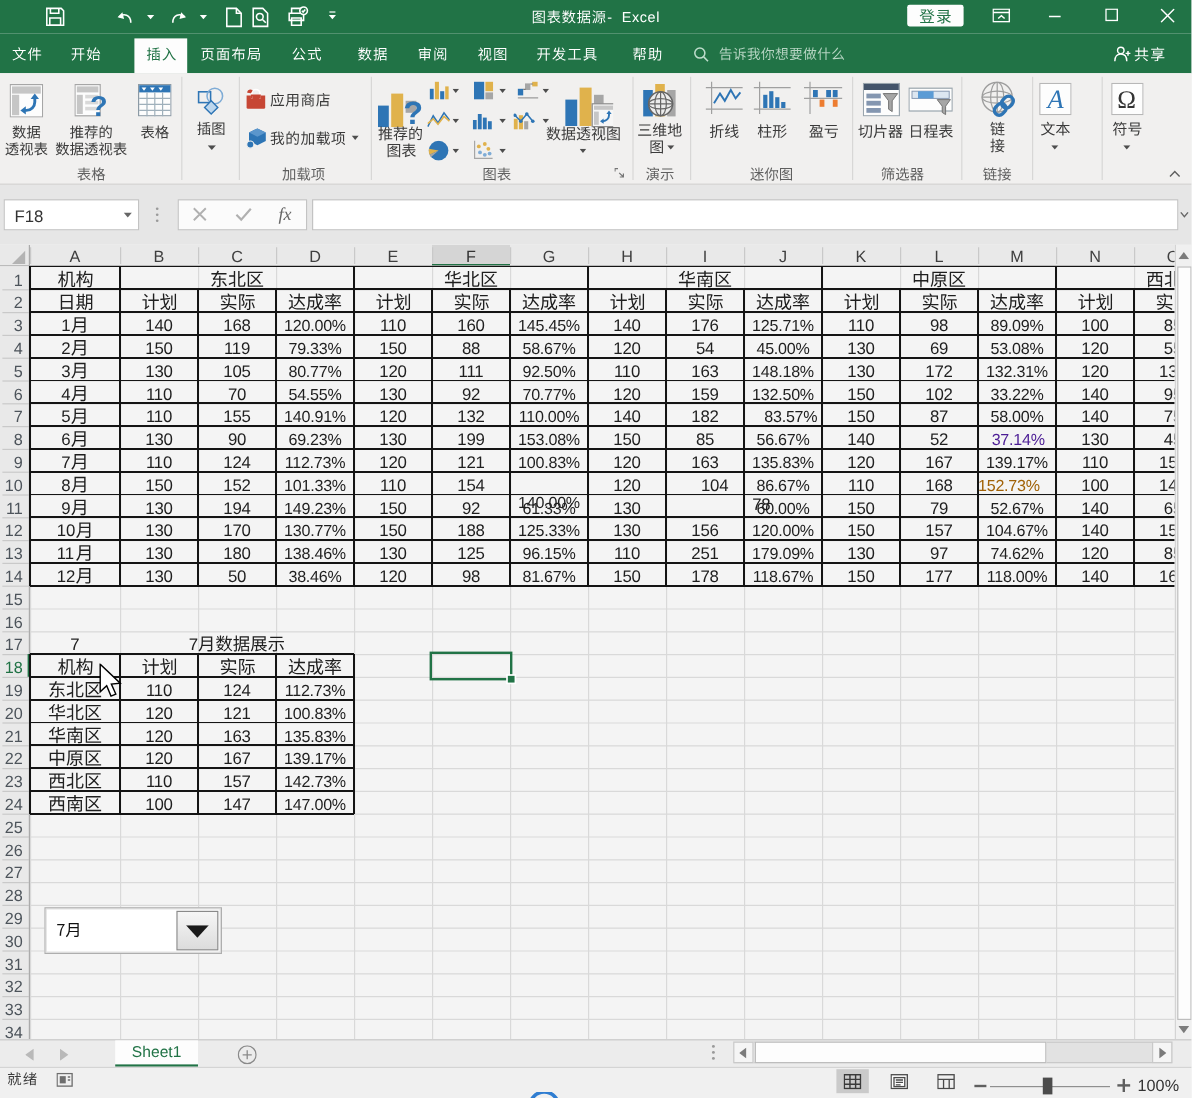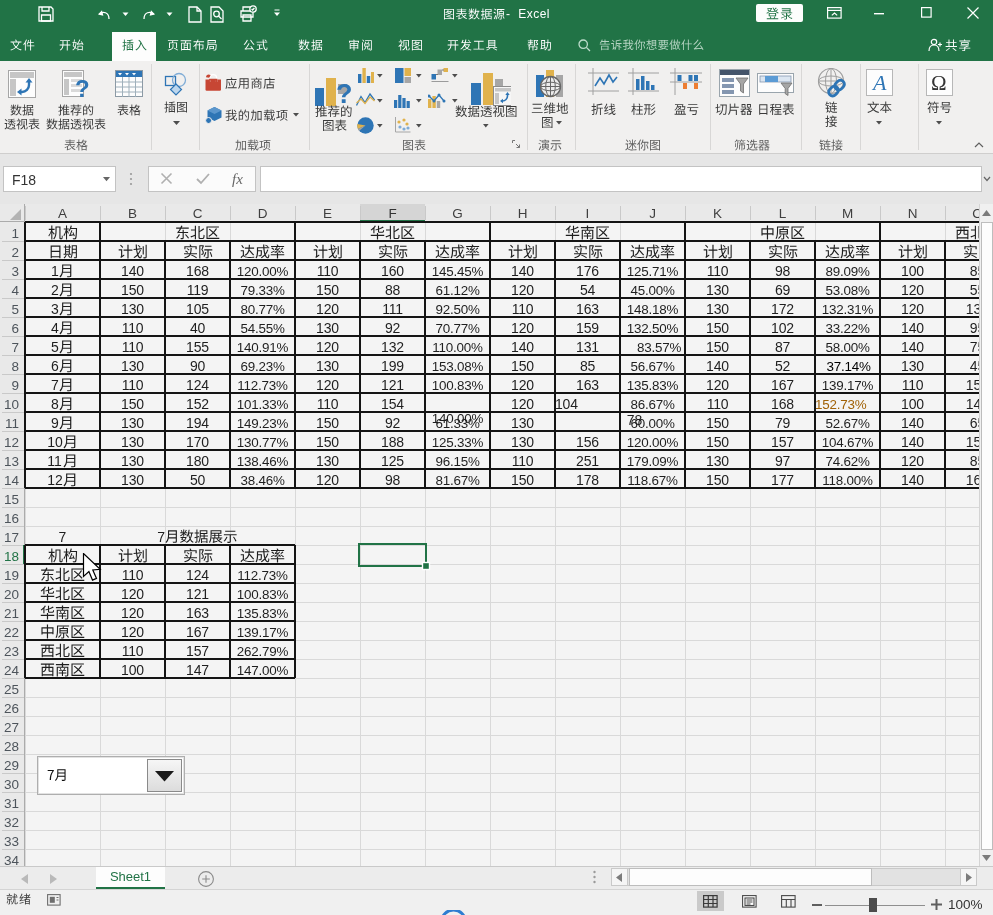--- a/index.html
+++ b/index.html
@@ -1159,21 +1159,21 @@
 <div style="position:absolute;left:100px;top:152.2px;width:65px;text-align:center;font:14px/21.5px 'Liberation Sans';color:#1f1f1f;letter-spacing:-0.2px">130</div>
 <div style="position:absolute;left:100px;top:171.2px;width:65px;text-align:center;font:14px/21.5px 'Liberation Sans';color:#1f1f1f;letter-spacing:-0.2px">110</div>
 <div style="position:absolute;left:100px;top:190.2px;width:65px;text-align:center;font:14px/21.5px 'Liberation Sans';color:#1f1f1f;letter-spacing:-0.2px">150</div>
 <div style="position:absolute;left:100px;top:209.2px;width:65px;text-align:center;font:14px/21.5px 'Liberation Sans';color:#1f1f1f;letter-spacing:-0.2px">130</div>
 <div style="position:absolute;left:100px;top:228.2px;width:65px;text-align:center;font:14px/21.5px 'Liberation Sans';color:#1f1f1f;letter-spacing:-0.2px">130</div>
 <div style="position:absolute;left:100px;top:247.2px;width:65px;text-align:center;font:14px/21.5px 'Liberation Sans';color:#1f1f1f;letter-spacing:-0.2px">130</div>
 <div style="position:absolute;left:100px;top:266.2px;width:65px;text-align:center;font:14px/21.5px 'Liberation Sans';color:#1f1f1f;letter-spacing:-0.2px">130</div>
 <div style="position:absolute;left:165px;top:57.2px;width:65px;text-align:center;font:14px/21.5px 'Liberation Sans';color:#1f1f1f;letter-spacing:-0.2px">168</div>
 <div style="position:absolute;left:165px;top:76.2px;width:65px;text-align:center;font:14px/21.5px 'Liberation Sans';color:#1f1f1f;letter-spacing:-0.2px">119</div>
 <div style="position:absolute;left:165px;top:95.2px;width:65px;text-align:center;font:14px/21.5px 'Liberation Sans';color:#1f1f1f;letter-spacing:-0.2px">105</div>
-<div style="position:absolute;left:165px;top:114.2px;width:65px;text-align:center;font:14px/21.5px 'Liberation Sans';color:#1f1f1f;letter-spacing:-0.2px">40</div>
+<div style="position:absolute;left:165px;top:114.2px;width:65px;text-align:center;font:14px/21.5px 'Liberation Sans';color:#1f1f1f;letter-spacing:-0.2px">70</div>
 <div style="position:absolute;left:165px;top:133.2px;width:65px;text-align:center;font:14px/21.5px 'Liberation Sans';color:#1f1f1f;letter-spacing:-0.2px">155</div>
 <div style="position:absolute;left:165px;top:152.2px;width:65px;text-align:center;font:14px/21.5px 'Liberation Sans';color:#1f1f1f;letter-spacing:-0.2px">90</div>
 <div style="position:absolute;left:165px;top:171.2px;width:65px;text-align:center;font:14px/21.5px 'Liberation Sans';color:#1f1f1f;letter-spacing:-0.2px">124</div>
 <div style="position:absolute;left:165px;top:190.2px;width:65px;text-align:center;font:14px/21.5px 'Liberation Sans';color:#1f1f1f;letter-spacing:-0.2px">152</div>
 <div style="position:absolute;left:165px;top:209.2px;width:65px;text-align:center;font:14px/21.5px 'Liberation Sans';color:#1f1f1f;letter-spacing:-0.2px">194</div>
 <div style="position:absolute;left:165px;top:228.2px;width:65px;text-align:center;font:14px/21.5px 'Liberation Sans';color:#1f1f1f;letter-spacing:-0.2px">170</div>
 <div style="position:absolute;left:165px;top:247.2px;width:65px;text-align:center;font:14px/21.5px 'Liberation Sans';color:#1f1f1f;letter-spacing:-0.2px">180</div>
 <div style="position:absolute;left:165px;top:266.2px;width:65px;text-align:center;font:14px/21.5px 'Liberation Sans';color:#1f1f1f;letter-spacing:-0.2px">50</div>
 <div style="position:absolute;left:230px;top:57.2px;width:65px;text-align:center;font:13.4px/21.5px 'Liberation Sans';color:#1f1f1f;letter-spacing:-0.2px">120.00%</div>
 <div style="position:absolute;left:230px;top:76.2px;width:65px;text-align:center;font:13.4px/21.5px 'Liberation Sans';color:#1f1f1f;letter-spacing:-0.2px">79.33%</div>
@@ -1205,21 +1205,21 @@
 <div style="position:absolute;left:360px;top:114.2px;width:65px;text-align:center;font:14px/21.5px 'Liberation Sans';color:#1f1f1f;letter-spacing:-0.2px">92</div>
 <div style="position:absolute;left:360px;top:133.2px;width:65px;text-align:center;font:14px/21.5px 'Liberation Sans';color:#1f1f1f;letter-spacing:-0.2px">132</div>
 <div style="position:absolute;left:360px;top:152.2px;width:65px;text-align:center;font:14px/21.5px 'Liberation Sans';color:#1f1f1f;letter-spacing:-0.2px">199</div>
 <div style="position:absolute;left:360px;top:171.2px;width:65px;text-align:center;font:14px/21.5px 'Liberation Sans';color:#1f1f1f;letter-spacing:-0.2px">121</div>
 <div style="position:absolute;left:360px;top:190.2px;width:65px;text-align:center;font:14px/21.5px 'Liberation Sans';color:#1f1f1f;letter-spacing:-0.2px">154</div>
 <div style="position:absolute;left:360px;top:209.2px;width:65px;text-align:center;font:14px/21.5px 'Liberation Sans';color:#1f1f1f;letter-spacing:-0.2px">92</div>
 <div style="position:absolute;left:360px;top:228.2px;width:65px;text-align:center;font:14px/21.5px 'Liberation Sans';color:#1f1f1f;letter-spacing:-0.2px">188</div>
 <div style="position:absolute;left:360px;top:247.2px;width:65px;text-align:center;font:14px/21.5px 'Liberation Sans';color:#1f1f1f;letter-spacing:-0.2px">125</div>
 <div style="position:absolute;left:360px;top:266.2px;width:65px;text-align:center;font:14px/21.5px 'Liberation Sans';color:#1f1f1f;letter-spacing:-0.2px">98</div>
 <div style="position:absolute;left:425px;top:57.2px;width:65px;text-align:center;font:13.4px/21.5px 'Liberation Sans';color:#1f1f1f;letter-spacing:-0.2px">145.45%</div>
-<div style="position:absolute;left:425px;top:76.2px;width:65px;text-align:center;font:13.4px/21.5px 'Liberation Sans';color:#1f1f1f;letter-spacing:-0.2px">61.12%</div>
+<div style="position:absolute;left:425px;top:76.2px;width:65px;text-align:center;font:13.4px/21.5px 'Liberation Sans';color:#1f1f1f;letter-spacing:-0.2px">58.67%</div>
 <div style="position:absolute;left:425px;top:95.2px;width:65px;text-align:center;font:13.4px/21.5px 'Liberation Sans';color:#1f1f1f;letter-spacing:-0.2px">92.50%</div>
 <div style="position:absolute;left:425px;top:114.2px;width:65px;text-align:center;font:13.4px/21.5px 'Liberation Sans';color:#1f1f1f;letter-spacing:-0.2px">70.77%</div>
 <div style="position:absolute;left:425px;top:133.2px;width:65px;text-align:center;font:13.4px/21.5px 'Liberation Sans';color:#1f1f1f;letter-spacing:-0.2px">110.00%</div>
 <div style="position:absolute;left:425px;top:152.2px;width:65px;text-align:center;font:13.4px/21.5px 'Liberation Sans';color:#1f1f1f;letter-spacing:-0.2px">153.08%</div>
 <div style="position:absolute;left:425px;top:171.2px;width:65px;text-align:center;font:13.4px/21.5px 'Liberation Sans';color:#1f1f1f;letter-spacing:-0.2px">100.83%</div>
 <div style="position:absolute;left:425px;top:204px;width:65px;text-align:center;font:13.4px/21.5px 'Liberation Sans';color:#1f1f1f;letter-spacing:-0.2px">140.00%</div>
 <div style="position:absolute;left:425px;top:209.2px;width:65px;text-align:center;font:13.4px/21.5px 'Liberation Sans';color:#1f1f1f;letter-spacing:-0.2px">61.33%</div>
 <div style="position:absolute;left:425px;top:228.2px;width:65px;text-align:center;font:13.4px/21.5px 'Liberation Sans';color:#1f1f1f;letter-spacing:-0.2px">125.33%</div>
 <div style="position:absolute;left:425px;top:247.2px;width:65px;text-align:center;font:13.4px/21.5px 'Liberation Sans';color:#1f1f1f;letter-spacing:-0.2px">96.15%</div>
 <div style="position:absolute;left:425px;top:266.2px;width:65px;text-align:center;font:13.4px/21.5px 'Liberation Sans';color:#1f1f1f;letter-spacing:-0.2px">81.67%</div>
@@ -1232,24 +1232,24 @@
 <div style="position:absolute;left:490px;top:171.2px;width:65px;text-align:center;font:14px/21.5px 'Liberation Sans';color:#1f1f1f;letter-spacing:-0.2px">120</div>
 <div style="position:absolute;left:490px;top:190.2px;width:65px;text-align:center;font:14px/21.5px 'Liberation Sans';color:#1f1f1f;letter-spacing:-0.2px">120</div>
 <div style="position:absolute;left:490px;top:209.2px;width:65px;text-align:center;font:14px/21.5px 'Liberation Sans';color:#1f1f1f;letter-spacing:-0.2px">130</div>
 <div style="position:absolute;left:490px;top:228.2px;width:65px;text-align:center;font:14px/21.5px 'Liberation Sans';color:#1f1f1f;letter-spacing:-0.2px">130</div>
 <div style="position:absolute;left:490px;top:247.2px;width:65px;text-align:center;font:14px/21.5px 'Liberation Sans';color:#1f1f1f;letter-spacing:-0.2px">110</div>
 <div style="position:absolute;left:490px;top:266.2px;width:65px;text-align:center;font:14px/21.5px 'Liberation Sans';color:#1f1f1f;letter-spacing:-0.2px">150</div>
 <div style="position:absolute;left:555px;top:57.2px;width:65px;text-align:center;font:14px/21.5px 'Liberation Sans';color:#1f1f1f;letter-spacing:-0.2px">176</div>
 <div style="position:absolute;left:555px;top:76.2px;width:65px;text-align:center;font:14px/21.5px 'Liberation Sans';color:#1f1f1f;letter-spacing:-0.2px">54</div>
 <div style="position:absolute;left:555px;top:95.2px;width:65px;text-align:center;font:14px/21.5px 'Liberation Sans';color:#1f1f1f;letter-spacing:-0.2px">163</div>
 <div style="position:absolute;left:555px;top:114.2px;width:65px;text-align:center;font:14px/21.5px 'Liberation Sans';color:#1f1f1f;letter-spacing:-0.2px">159</div>
-<div style="position:absolute;left:555px;top:133.2px;width:65px;text-align:center;font:14px/21.5px 'Liberation Sans';color:#1f1f1f;letter-spacing:-0.2px">131</div>
+<div style="position:absolute;left:555px;top:133.2px;width:65px;text-align:center;font:14px/21.5px 'Liberation Sans';color:#1f1f1f;letter-spacing:-0.2px">182</div>
 <div style="position:absolute;left:555px;top:152.2px;width:65px;text-align:center;font:14px/21.5px 'Liberation Sans';color:#1f1f1f;letter-spacing:-0.2px">85</div>
 <div style="position:absolute;left:555px;top:171.2px;width:65px;text-align:center;font:14px/21.5px 'Liberation Sans';color:#1f1f1f;letter-spacing:-0.2px">163</div>
-<div style="position:absolute;left:555px;top:190.2px;width:81px;text-align:left;font:14px/21.5px 'Liberation Sans';color:#1f1f1f;letter-spacing:-0.2px">104</div>
+<div style="position:absolute;left:555px;top:190.2px;width:81px;text-align:center;font:14px/21.5px 'Liberation Sans';color:#1f1f1f;letter-spacing:-0.2px">104</div>
 <div style="position:absolute;left:555px;top:206px;width:87px;text-align:right;font:14px/21.5px 'Liberation Sans';color:#1f1f1f;letter-spacing:-0.2px">78</div>
 <div style="position:absolute;left:555px;top:228.2px;width:65px;text-align:center;font:14px/21.5px 'Liberation Sans';color:#1f1f1f;letter-spacing:-0.2px">156</div>
 <div style="position:absolute;left:555px;top:247.2px;width:65px;text-align:center;font:14px/21.5px 'Liberation Sans';color:#1f1f1f;letter-spacing:-0.2px">251</div>
 <div style="position:absolute;left:555px;top:266.2px;width:65px;text-align:center;font:14px/21.5px 'Liberation Sans';color:#1f1f1f;letter-spacing:-0.2px">178</div>
 <div style="position:absolute;left:620px;top:57.2px;width:65px;text-align:center;font:13.4px/21.5px 'Liberation Sans';color:#1f1f1f;letter-spacing:-0.2px">125.71%</div>
 <div style="position:absolute;left:620px;top:76.2px;width:65px;text-align:center;font:13.4px/21.5px 'Liberation Sans';color:#1f1f1f;letter-spacing:-0.2px">45.00%</div>
 <div style="position:absolute;left:620px;top:95.2px;width:65px;text-align:center;font:13.4px/21.5px 'Liberation Sans';color:#1f1f1f;letter-spacing:-0.2px">148.18%</div>
 <div style="position:absolute;left:620px;top:114.2px;width:65px;text-align:center;font:13.4px/21.5px 'Liberation Sans';color:#1f1f1f;letter-spacing:-0.2px">132.50%</div>
 <div style="position:absolute;left:620px;top:133.2px;width:78px;text-align:center;font:13.4px/21.5px 'Liberation Sans';color:#1f1f1f;letter-spacing:-0.2px">83.57%</div>
 <div style="position:absolute;left:620px;top:152.2px;width:65px;text-align:center;font:13.4px/21.5px 'Liberation Sans';color:#1f1f1f;letter-spacing:-0.2px">56.67%</div>
@@ -1281,21 +1281,21 @@
 <div style="position:absolute;left:750px;top:190.2px;width:65px;text-align:center;font:14px/21.5px 'Liberation Sans';color:#1f1f1f;letter-spacing:-0.2px">168</div>
 <div style="position:absolute;left:750px;top:209.2px;width:65px;text-align:center;font:14px/21.5px 'Liberation Sans';color:#1f1f1f;letter-spacing:-0.2px">79</div>
 <div style="position:absolute;left:750px;top:228.2px;width:65px;text-align:center;font:14px/21.5px 'Liberation Sans';color:#1f1f1f;letter-spacing:-0.2px">157</div>
 <div style="position:absolute;left:750px;top:247.2px;width:65px;text-align:center;font:14px/21.5px 'Liberation Sans';color:#1f1f1f;letter-spacing:-0.2px">97</div>
 <div style="position:absolute;left:750px;top:266.2px;width:65px;text-align:center;font:14px/21.5px 'Liberation Sans';color:#1f1f1f;letter-spacing:-0.2px">177</div>
 <div style="position:absolute;left:815px;top:57.2px;width:65px;text-align:center;font:13.4px/21.5px 'Liberation Sans';color:#1f1f1f;letter-spacing:-0.2px">89.09%</div>
 <div style="position:absolute;left:815px;top:76.2px;width:65px;text-align:center;font:13.4px/21.5px 'Liberation Sans';color:#1f1f1f;letter-spacing:-0.2px">53.08%</div>
 <div style="position:absolute;left:815px;top:95.2px;width:65px;text-align:center;font:13.4px/21.5px 'Liberation Sans';color:#1f1f1f;letter-spacing:-0.2px">132.31%</div>
 <div style="position:absolute;left:815px;top:114.2px;width:65px;text-align:center;font:13.4px/21.5px 'Liberation Sans';color:#1f1f1f;letter-spacing:-0.2px">33.22%</div>
 <div style="position:absolute;left:815px;top:133.2px;width:65px;text-align:center;font:13.4px/21.5px 'Liberation Sans';color:#1f1f1f;letter-spacing:-0.2px">58.00%</div>
-<div style="position:absolute;left:815px;top:152.2px;width:67px;text-align:center;font:13.4px/21.5px 'Liberation Sans';color:#000000;letter-spacing:-0.2px">37.14%</div>
+<div style="position:absolute;left:815px;top:152.2px;width:67px;text-align:center;font:13.4px/21.5px 'Liberation Sans';color:#4c1d95;letter-spacing:-0.2px">37.14%</div>
 <div style="position:absolute;left:815px;top:171.2px;width:65px;text-align:center;font:13.4px/21.5px 'Liberation Sans';color:#1f1f1f;letter-spacing:-0.2px">139.17%</div>
 <div style="position:absolute;left:815px;top:190.2px;width:58px;text-align:left;font:13.4px/21.5px 'Liberation Sans';color:#a16207;letter-spacing:-0.2px">152.73%</div>
 <div style="position:absolute;left:815px;top:209.2px;width:65px;text-align:center;font:13.4px/21.5px 'Liberation Sans';color:#1f1f1f;letter-spacing:-0.2px">52.67%</div>
 <div style="position:absolute;left:815px;top:228.2px;width:65px;text-align:center;font:13.4px/21.5px 'Liberation Sans';color:#1f1f1f;letter-spacing:-0.2px">104.67%</div>
 <div style="position:absolute;left:815px;top:247.2px;width:65px;text-align:center;font:13.4px/21.5px 'Liberation Sans';color:#1f1f1f;letter-spacing:-0.2px">74.62%</div>
 <div style="position:absolute;left:815px;top:266.2px;width:65px;text-align:center;font:13.4px/21.5px 'Liberation Sans';color:#1f1f1f;letter-spacing:-0.2px">118.00%</div>
 <div style="position:absolute;left:880px;top:57.2px;width:65px;text-align:center;font:14px/21.5px 'Liberation Sans';color:#1f1f1f;letter-spacing:-0.2px">100</div>
 <div style="position:absolute;left:880px;top:76.2px;width:65px;text-align:center;font:14px/21.5px 'Liberation Sans';color:#1f1f1f;letter-spacing:-0.2px">120</div>
 <div style="position:absolute;left:880px;top:95.2px;width:65px;text-align:center;font:14px/21.5px 'Liberation Sans';color:#1f1f1f;letter-spacing:-0.2px">120</div>
 <div style="position:absolute;left:880px;top:114.2px;width:65px;text-align:center;font:14px/21.5px 'Liberation Sans';color:#1f1f1f;letter-spacing:-0.2px">140</div>
@@ -1397,21 +1397,21 @@
 <div style="position:absolute;left:230px;top:418.2px;width:65px;text-align:center;font:13.4px/21.5px 'Liberation Sans';color:#1f1f1f;letter-spacing:-0.2px">139.17%</div>
 <svg style="position:absolute;left:40.00px;top:438.50px;overflow:visible" width="45" height="15">
       <g fill="#1f1f1f">
         <use href="#g897f" transform="translate(0.00 0) scale(15)"></use>
         <use href="#g5317" transform="translate(15.00 0) scale(15)"></use>
         <use href="#g533a" transform="translate(30.00 0) scale(15)"></use>
       </g>
     </svg>
 <div style="position:absolute;left:100px;top:437.2px;width:65px;text-align:center;font:14px/21.5px 'Liberation Sans';color:#1f1f1f;letter-spacing:-0.2px">110</div>
 <div style="position:absolute;left:165px;top:437.2px;width:65px;text-align:center;font:14px/21.5px 'Liberation Sans';color:#1f1f1f;letter-spacing:-0.2px">157</div>
-<div style="position:absolute;left:230px;top:437.2px;width:65px;text-align:center;font:13.4px/21.5px 'Liberation Sans';color:#1f1f1f;letter-spacing:-0.2px">262.79%</div>
+<div style="position:absolute;left:230px;top:437.2px;width:65px;text-align:center;font:13.4px/21.5px 'Liberation Sans';color:#1f1f1f;letter-spacing:-0.2px">142.73%</div>
 <svg style="position:absolute;left:40.00px;top:457.50px;overflow:visible" width="45" height="15">
       <g fill="#1f1f1f">
         <use href="#g897f" transform="translate(0.00 0) scale(15)"></use>
         <use href="#g5357" transform="translate(15.00 0) scale(15)"></use>
         <use href="#g533a" transform="translate(30.00 0) scale(15)"></use>
       </g>
     </svg>
 <div style="position:absolute;left:100px;top:456.2px;width:65px;text-align:center;font:14px/21.5px 'Liberation Sans';color:#1f1f1f;letter-spacing:-0.2px">100</div>
 <div style="position:absolute;left:165px;top:456.2px;width:65px;text-align:center;font:14px/21.5px 'Liberation Sans';color:#1f1f1f;letter-spacing:-0.2px">147</div>
 <div style="position:absolute;left:230px;top:456.2px;width:65px;text-align:center;font:13.4px/21.5px 'Liberation Sans';color:#1f1f1f;letter-spacing:-0.2px">147.00%</div>

